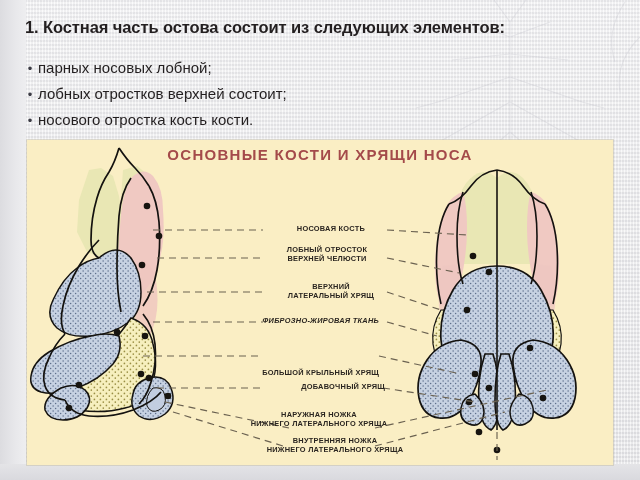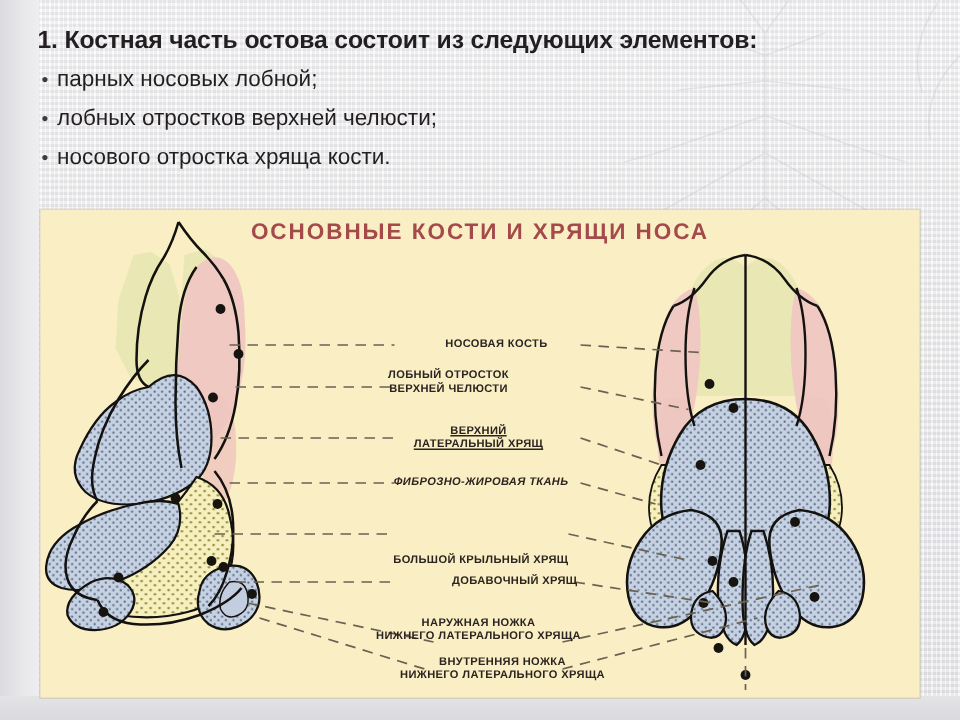--- a/index.html
+++ b/index.html
@@ -74,21 +74,21 @@
     left: 22px;
     top: 18px;
     width: 600px;
   }
   .heading {
     font-size: 16.5px;
     font-weight: bold;
     color: #231f20;
     letter-spacing: -0.1px;
     line-height: 1.2;
-    margin: 0 0 6px 3px;
+    margin: 0 0 21px 3px;
     white-space: nowrap;
   }
   .bullet-row {
     display: flex;
     align-items: baseline;
     margin: 0 0 8px 0;
   }
   .bullet-dot {
     width: 16px;
     flex: 0 0 16px;
@@ -183,25 +183,25 @@
 
   <div id="textblock">
     <div class="heading">1. Костная часть остова состоит из следующих элементов:</div>
 
     <div class="bullet-row">
       <span class="bullet-dot">•</span>
       <span class="bullet-text">парных носовых лобной;</span>
     </div>
     <div class="bullet-row">
       <span class="bullet-dot">•</span>
-      <span class="bullet-text">лобных отростков верхней челюсти;</span>
+      <span class="bullet-text">лобных отростков верхней состоит;</span>
     </div>
     <div class="bullet-row">
       <span class="bullet-dot">•</span>
-      <span class="bullet-text">носового отростка хряща кости.</span>
+      <span class="bullet-text">носового отростка кость кости.</span>
     </div>
   </div>
 
   <div id="figure-panel">
 
     <div id="figure-title">Основные кости и хрящи носа</div>
 
     <svg id="figure-svg" width="586" height="325" viewBox="0 0 586 325">
 
       <defs>
@@ -336,26 +336,26 @@
         <path d="M348 288 L520 250"></path>
         <path d="M348 306 L478 272"></path>
         <path d="M470 292 L470 320"></path>
       </g>
     </svg>
 
     <div class="lbl" style="left:238px; top:84px; width:100px;">
       <span>Носовая кость</span>
     </div>
 
-    <div class="lbl two-line" style="left:220px; top:105px; width:104px;">
+    <div class="lbl two-line" style="left:248px; top:105px; width:104px;">
       <span>Лобный отросток</span><br>
       <span>верхней челюсти</span>
     </div>
 
-    <div class="lbl two-line" style="left:240px; top:142px; width:104px;text-decoration:underline;">
+    <div class="lbl two-line" style="left:252px; top:142px; width:104px;">
       <span>Верхний</span><br>
       <span>латеральный хрящ</span>
     </div>
 
     <div class="lbl" style="left:224px; top:176px; width:128px;font-style:italic;">
       <span>Фиброзно-жировая ткань</span>
     </div>
 
     <div class="lbl" style="left:230px; top:228px; width:122px;">
       <span>Большой крыльный хрящ</span>

